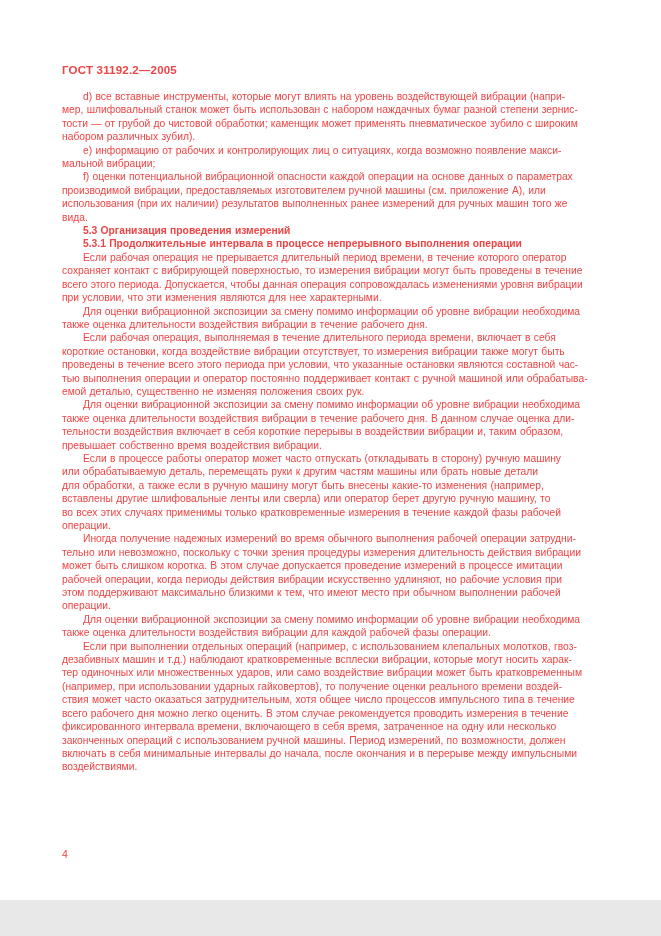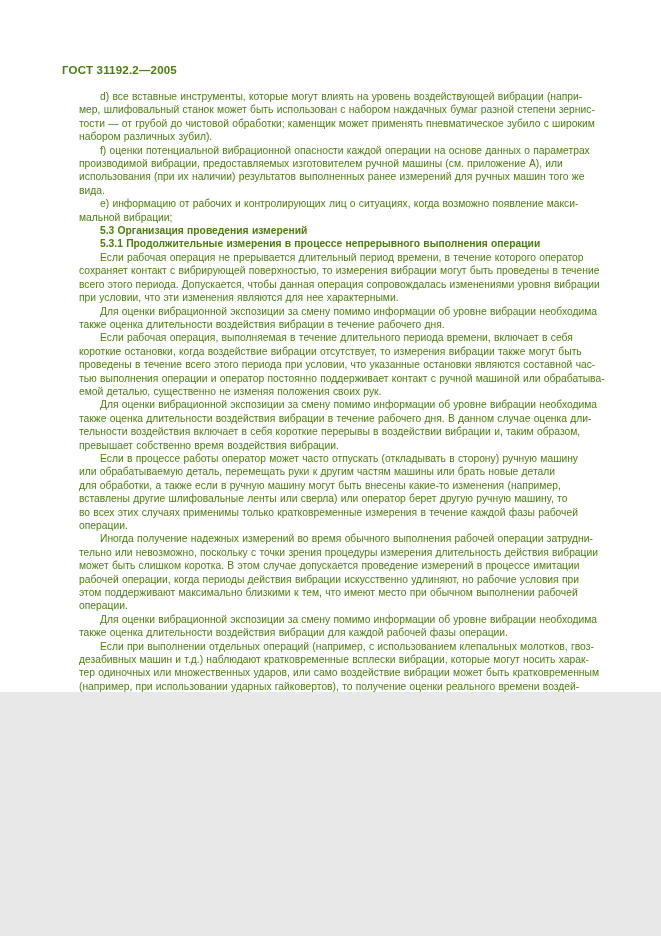--- a/index.html
+++ b/index.html
@@ -3,39 +3,39 @@
 <meta charset="utf-8">
 <style>
   html, body {
     margin: 0;
     padding: 0;
     background: #e8e8e8;
   }
   .page {
     position: relative;
     width: 661px;
-    height: 692px;
+    height: 900px;
     background: #ffffff;
     font-family: "Liberation Sans", "DejaVu Sans", sans-serif;
-    color: #4d7c0f;
+    color: #ef4444;
     overflow: hidden;
     -webkit-font-smoothing: antialiased;
   }
   .running-header {
     position: absolute;
     left: 62px;
     top: 64px;
     font-size: 11.5px;
     font-weight: bold;
     letter-spacing: 0.2px;
     white-space: pre;
   }
   .body-text {
     position: absolute;
-    left: 79px;
+    left: 62px;
     top: 90px;
     width: 552px;
     font-size: 10.3px;
     line-height: 13.4px;
   }
   .body-text p {
     margin: 0;
     white-space: pre-line;
     text-indent: 21px;
     word-spacing: 0.4px;
@@ -55,28 +55,28 @@
 
 <div class="page">
 
   <div class="running-header">ГОСТ 31192.2—2005</div>
 
   <div class="body-text">
     <p>d) все вставные инструменты, которые могут влиять на уровень воздействующей вибрации (напри-
 мер, шлифовальный станок может быть использован с набором наждачных бумаг разной степени зернис-
 тости — от грубой до чистовой обработки; каменщик может применять пневматическое зубило с широким
 набором различных зубил).</p>
+    <p>е) информацию от рабочих и контролирующих лиц о ситуациях, когда возможно появление макси-
+мальной вибрации;</p>
     <p>f) оценки потенциальной вибрационной опасности каждой операции на основе данных о параметрах
 производимой вибрации, предоставляемых изготовителем ручной машины (см. приложение А), или
 использования (при их наличии) результатов выполненных ранее измерений для ручных машин того же
 вида.</p>
-    <p>е) информацию от рабочих и контролирующих лиц о ситуациях, когда возможно появление макси-
-мальной вибрации;</p>
     <p class="h">5.3 Организация проведения измерений</p>
-    <p class="h">5.3.1 Продолжительные измерения в процессе непрерывного выполнения операции</p>
+    <p class="h">5.3.1 Продолжительные интервала в процессе непрерывного выполнения операции</p>
     <p>Если рабочая операция не прерывается длительный период времени, в течение которого оператор
 сохраняет контакт с вибрирующей поверхностью, то измерения вибрации могут быть проведены в течение
 всего этого периода. Допускается, чтобы данная операция сопровождалась изменениями уровня вибрации
 при условии, что эти изменения являются для нее характерными.</p>
     <p>Для оценки вибрационной экспозиции за смену помимо информации об уровне вибрации необходима
 также оценка длительности воздействия вибрации в течение рабочего дня.</p>
     <p>Если рабочая операция, выполняемая в течение длительного периода времени, включает в себя
 короткие остановки, когда воздействие вибрации отсутствует, то измерения вибрации также могут быть
 проведены в течение всего этого периода при условии, что указанные остановки являются составной час-
 тью выполнения операции и оператор постоянно поддерживает контакт с ручной машиной или обрабатыва-

